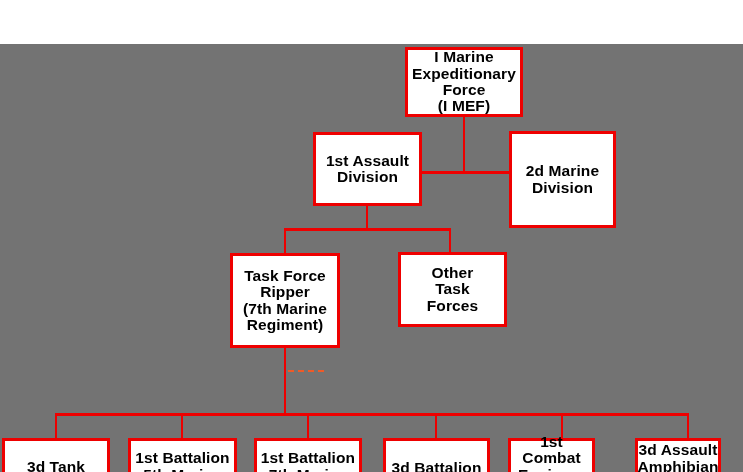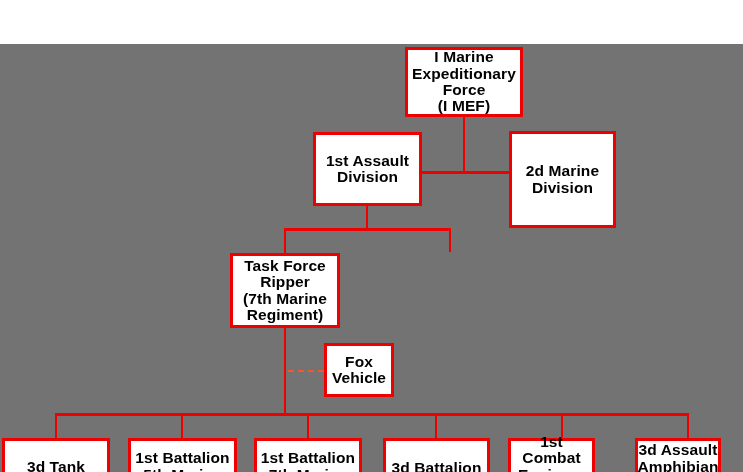--- a/index.html
+++ b/index.html
@@ -42,21 +42,21 @@
     position: absolute;
     height: 0;
     border-top: 2px dashed #ef5a28;
     background: none;
   }
 
   
   .b-imef   { left: 405px; top: 3px;   width: 118px; height: 70px; }
   .b-1mar   { left: 313px; top: 88px;  width: 109px; height: 74px; }
   .b-2mar   { left: 509px; top: 87px;  width: 107px; height: 97px; }
-  .b-tfr    { left: 230px; top: 209px; width: 110px; height: 75px; }
+  .b-tfr    { left: 230px; top: 209px; width: 110px; height: 95px; }
   .b-otf    { left: 398px; top: 208px; width: 109px; height: 75px; }
   .b-fox    { left: 324px; top: 299px; width: 70px;  height: 54px; }
   .b-tank   { left: 2px;   top: 394px; width: 108px; height: 74px; }
   .b-1b5m   { left: 128px; top: 394px; width: 109px; height: 74px; }
   .b-1b7m   { left: 254px; top: 394px; width: 108px; height: 74px; }
   .b-3b11m  { left: 383px; top: 394px; width: 107px; height: 74px; align-items: flex-end; }
   .b-1ceb   { left: 508px; top: 394px; width: 87px; height: 74px; }
   .b-3aab   { left: 635px; top: 394px; width: 86px; height: 74px; }
 
   
@@ -114,25 +114,26 @@
 Division</span>
   </div>
 
   <div class="box b-tfr">
     <span class="label">Task Force
 Ripper
 (7th Marine
 Regiment)</span>
   </div>
 
+  <div class="box b-otf">
+    <span class="label">Other
+Task
+Forces</span>
+  </div>
 
-  <div class="box b-fox">
-    <span class="label">Fox
-Vehicle</span>
-  </div>
 
   <div class="box b-tank">
     <span class="label">3d Tank
 Regiment</span>
   </div>
 
   <div class="box b-1b5m">
     <span class="label">1st Battalion
 5th Marine
 Regiment</span>

